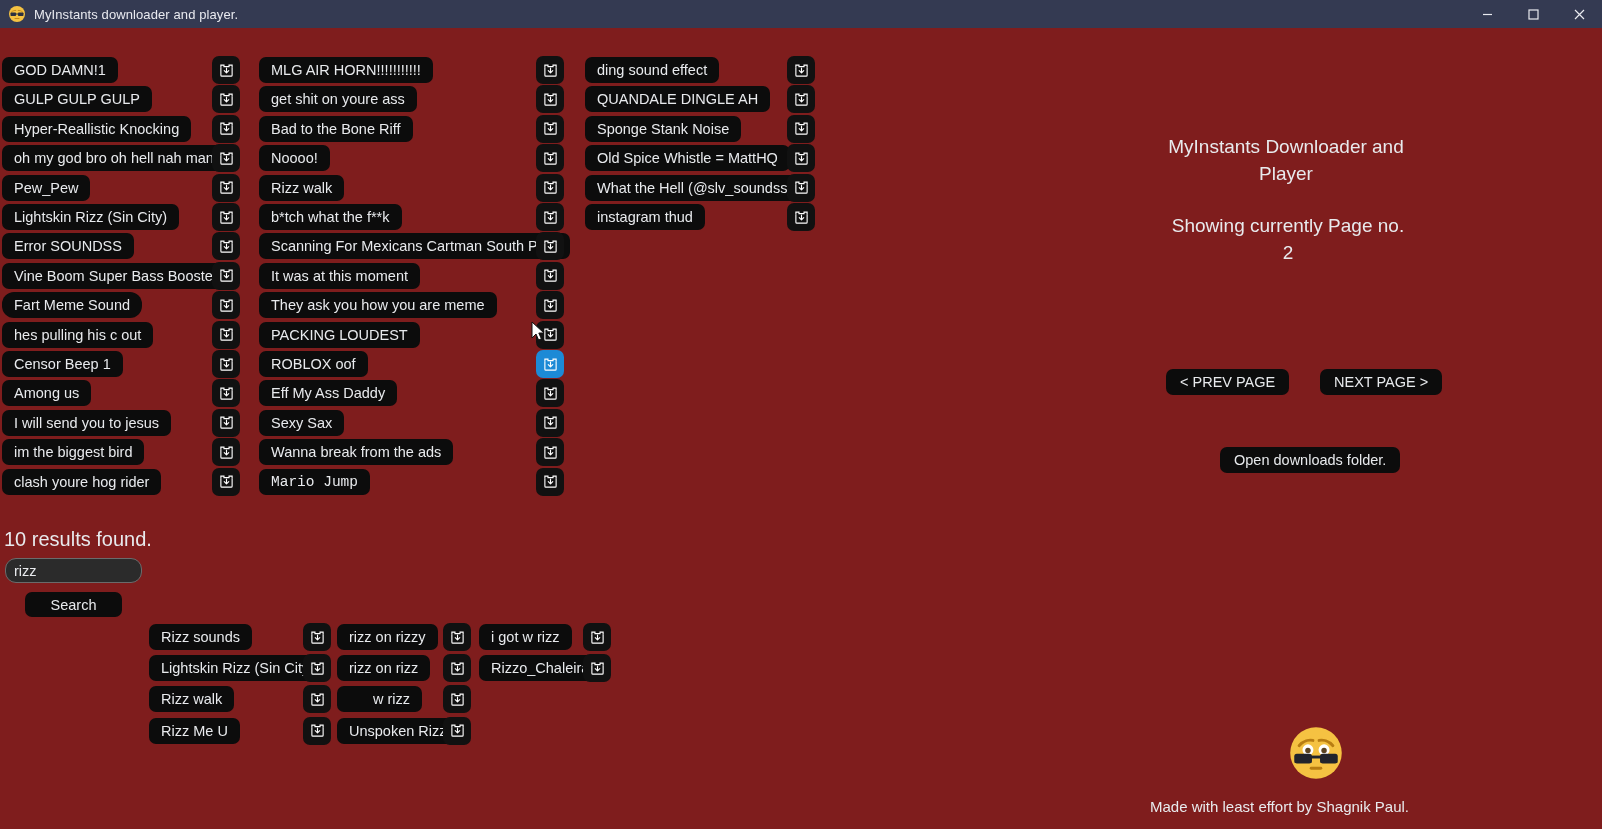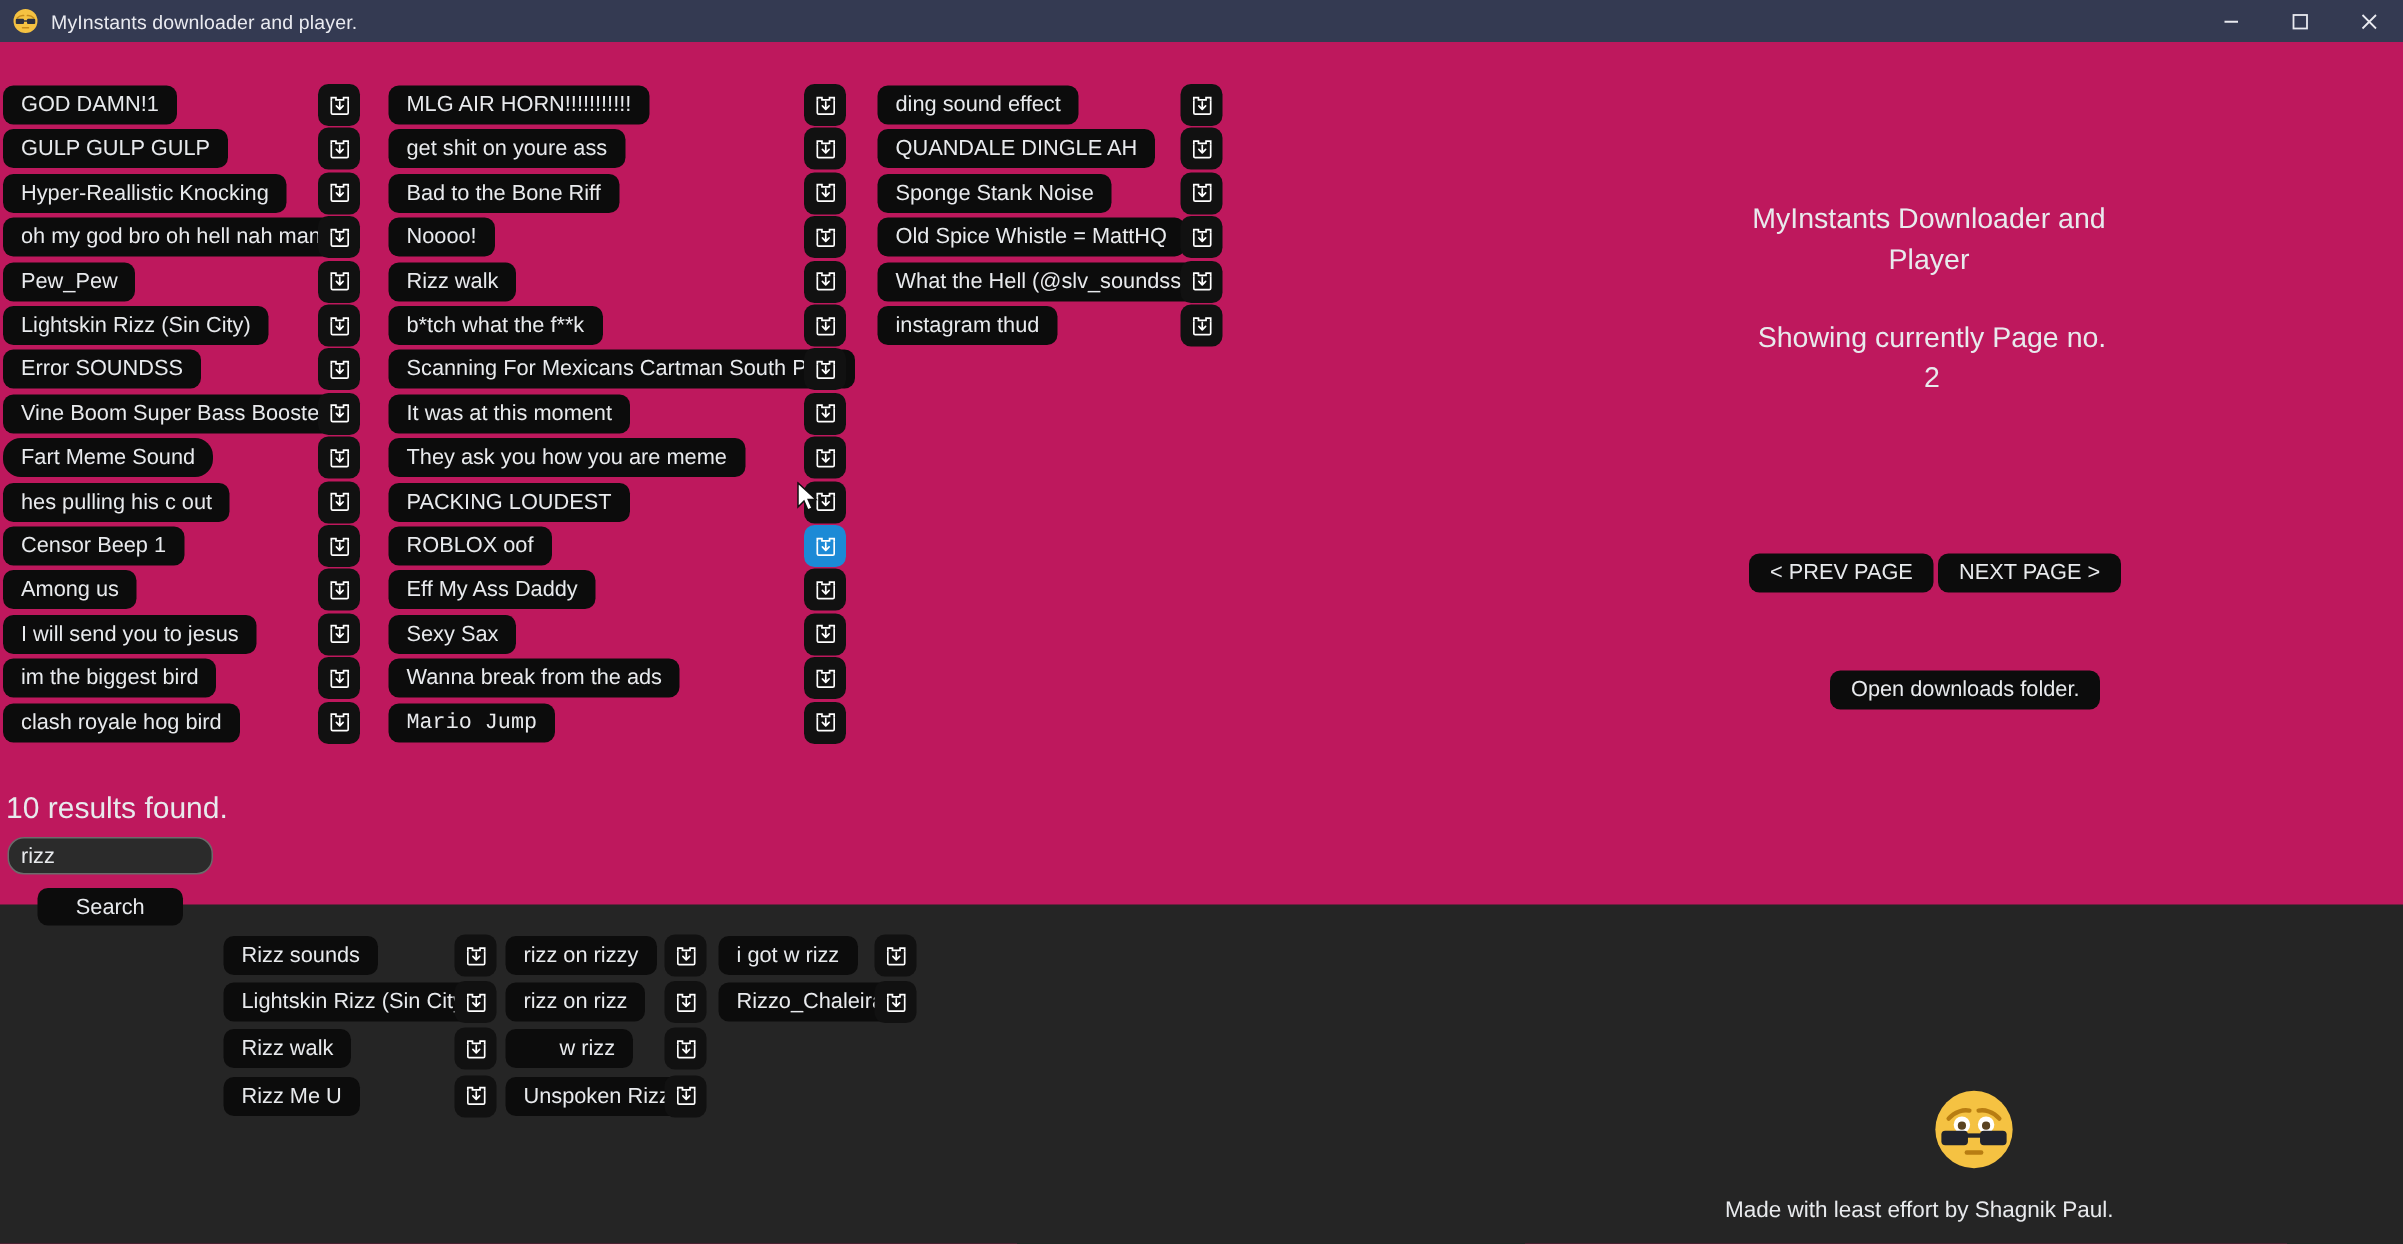--- a/index.html
+++ b/index.html
@@ -28,21 +28,21 @@
   .titlebar .app-title { flex: 0 0 auto; letter-spacing: .1px; }
   .titlebar .spacer { flex: 1 1 auto; }
   .winbtn {
     width: 46px; height: 28px;
     display: flex; align-items: center; justify-content: center;
     color: #e9eaf0; font-size: 13px;
   }
   .winbtn svg { display: block; }
 
   
-  .canvas { position: relative; width: 1602px; height: 575px; background: #be185d; }
+  .canvas { position: relative; width: 1602px; height: 801px; background: #7f1d1d; }
 
   
   .pill {
     position: absolute;
     background: #0c0c0c;
     color: #e8eaed;
     border: none;
     border-radius: 7px;
     font-size: 14.5px;
     font-family: "Liberation Sans", sans-serif;
@@ -269,21 +269,21 @@
         </svg>
       </div>
       <button class="pill" style="left: 2px; top: 411.2px;">im the biggest bird</button>
       <div class="dlbtn" style="left: 212px; top: 410.2px;">
         <svg width="15" height="15" viewBox="0 0 16 16">
           <path d="M2 4.5V13a1 1 0 001 1h10a1 1 0 001-1V4.5" fill="none" stroke="#fff" stroke-width="1.2"></path>
           <path d="M2 4.5V2.2h3.3v1.6h5.4V2.2H14v2.3" fill="none" stroke="#fff" stroke-width="1.2"></path>
           <path d="M8 5.3v5M5.6 8.1L8 10.6l2.4-2.5" fill="none" stroke="#fff" stroke-width="1.2" stroke-linecap="round" stroke-linejoin="round"></path>
         </svg>
       </div>
-      <button class="pill" style="left: 2px; top: 440.6px;">clash royale hog bird</button>
+      <button class="pill" style="left: 2px; top: 440.6px;">clash youre hog rider</button>
       <div class="dlbtn" style="left: 212px; top: 439.6px;">
         <svg width="15" height="15" viewBox="0 0 16 16">
           <path d="M2 4.5V13a1 1 0 001 1h10a1 1 0 001-1V4.5" fill="none" stroke="#fff" stroke-width="1.2"></path>
           <path d="M2 4.5V2.2h3.3v1.6h5.4V2.2H14v2.3" fill="none" stroke="#fff" stroke-width="1.2"></path>
           <path d="M8 5.3v5M5.6 8.1L8 10.6l2.4-2.5" fill="none" stroke="#fff" stroke-width="1.2" stroke-linecap="round" stroke-linejoin="round"></path>
         </svg>
       </div>
       <button class="pill" style="left: 259px; top: 29px;">MLG AIR HORN!!!!!!!!!!!</button>
       <div class="dlbtn" style="left: 536px; top: 28px;">
         <svg width="15" height="15" viewBox="0 0 16 16">
@@ -451,21 +451,21 @@
           <path d="M2 4.5V2.2h3.3v1.6h5.4V2.2H14v2.3" fill="none" stroke="#fff" stroke-width="1.2"></path>
           <path d="M8 5.3v5M5.6 8.1L8 10.6l2.4-2.5" fill="none" stroke="#fff" stroke-width="1.2" stroke-linecap="round" stroke-linejoin="round"></path>
         </svg>
       </div>
     </div>
 
   <div class="panel-text" style="left:1164px; top:105px; width:244px;">MyInstants Downloader and Player</div>
   <div class="panel-text" style="left:1166px; top:184px; width:244px;">Showing currently Page no. 2</div>
 
   <button class="navbtn" style="left:1166px; top:341px;">&lt; PREV PAGE</button>
-  <button class="navbtn" style="left:1292px; top:341px;text-align:center;">NEXT PAGE &gt;</button>
+  <button class="navbtn" style="left:1320px; top:341px;text-align:center;">NEXT PAGE &gt;</button>
   <button class="navbtn" style="left:1220px; top:419px;">Open downloads folder.</button>
 
   <div class="results-label" style="left:4px; top:500px;">10 results found.</div>
 
   <input class="searchbox" style="left: 5px; top: 530px; width: 137px; height: 25px; border-radius: 11px;" id="search-input" value="rizz">
 
   <button class="searchbtn" style="left:25px; top:564px; width:97px; height:25px;">Search</button>
 
   <div id="results-grid">
       <button class="pill" style="left: 149px; top: 596px;">Rizz sounds</button>

